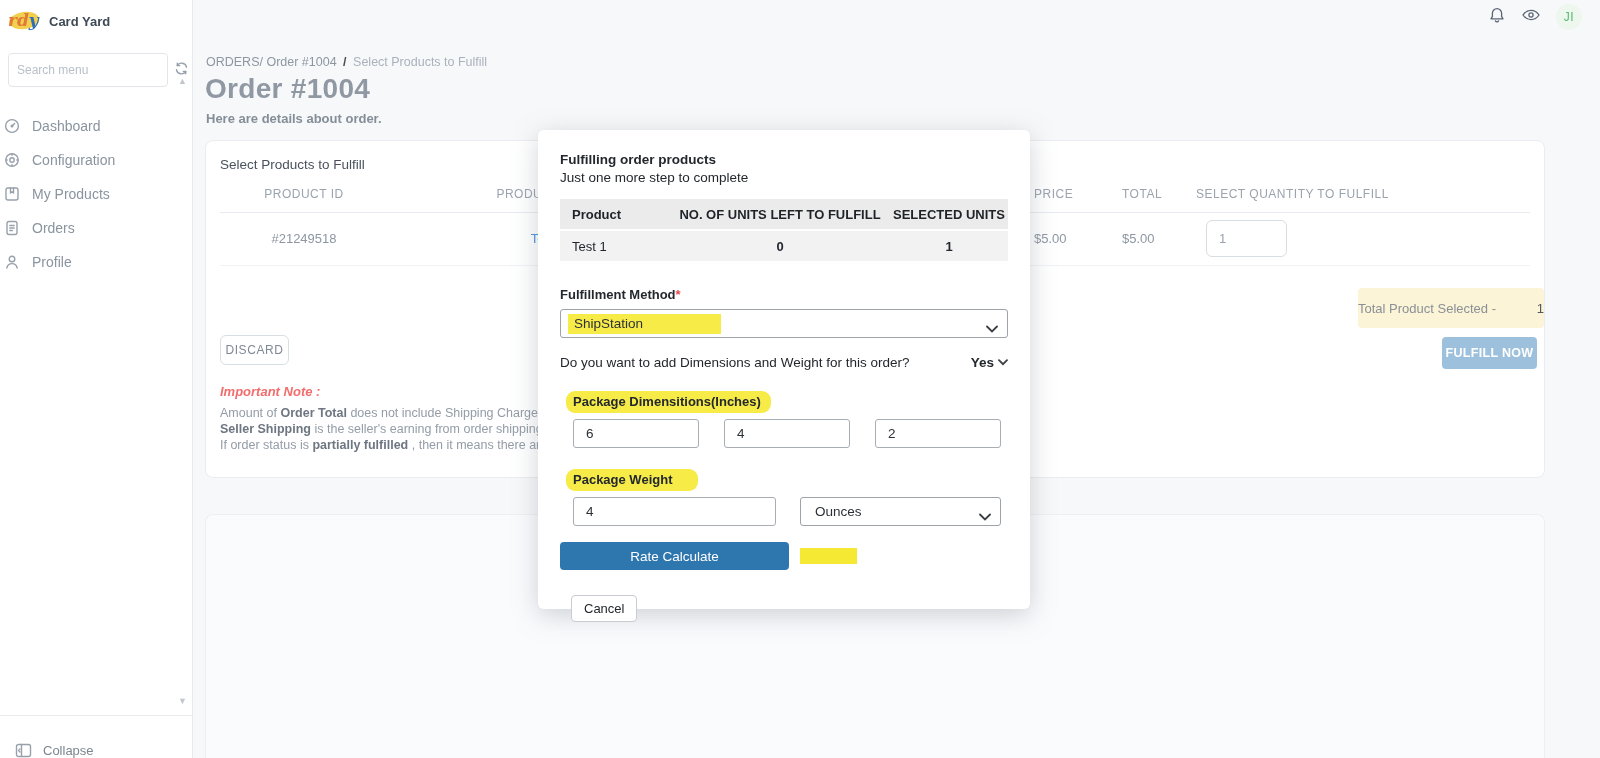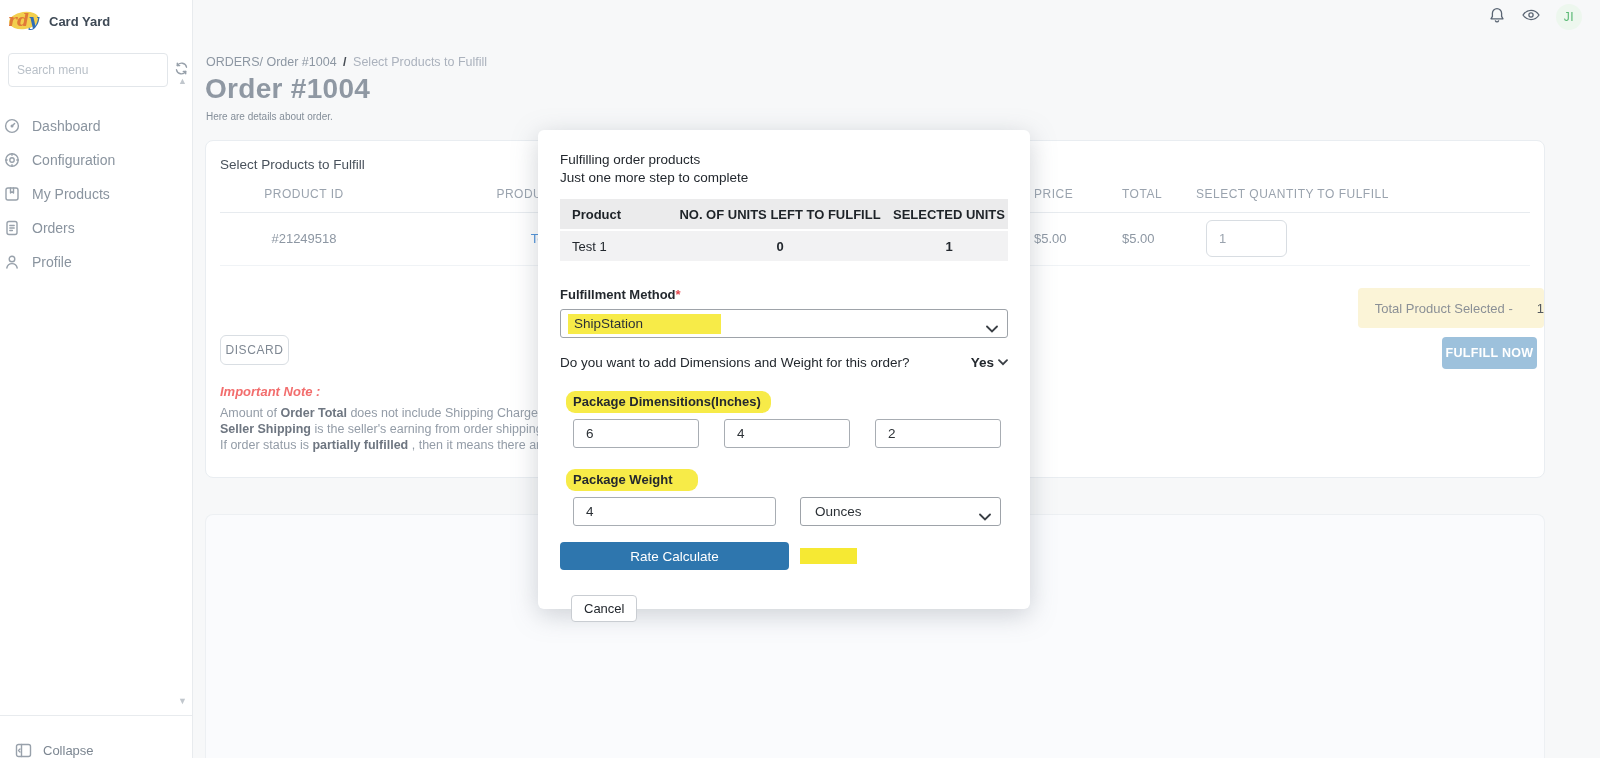--- a/index.html
+++ b/index.html
@@ -27,44 +27,44 @@
   
   .main { position:absolute; left:193px; top:0; right:0; bottom:0; background:#f7f8f9; }
   .topbar-icons { position:absolute; top:4px; right:18px; display:flex; align-items:center; gap:15px; }
   .avatar { width:26px; height:26px; border-radius:50%; background:#edf7ee; color:#58b873; font-size:12px; display:flex; align-items:center; justify-content:center; letter-spacing:0.5px; }
 
   .breadcrumb { position:absolute; left:13px; top:55px; font-size:12.5px; color:#99a2ad; }
   .breadcrumb .bc1 { color:#8d97a3; }
   .breadcrumb .bc-sep { color:#464c54; font-weight:bold; margin:0 3px; }
   .breadcrumb .bc2 { color:#abb2bd; }
   .page-title { position:absolute; left:12px; top:73px; font-size:28px; font-weight:bold; color:#8f98a3; letter-spacing:0.3px; }
-  .page-subtitle { position:absolute; left:13px; top:111px; font-size:10px; font-weight:normal; color:#848e99; }
+  .page-subtitle { position:absolute; left:13px; top:111px; font-size:13px; font-weight:bold; color:#848e99; }
 
   
   .card { position:absolute; left:12px; top:140px; width:1340px; height:338px; background:#fff; border:1px solid #e9edf1; border-radius:8px; }
   .card-title { padding:16px 0 0 14px; font-size:13.5px; color:#49525c; }
   .otable-head { display:grid; grid-template-columns:168px 320px 326px 88px 74px 1fr; margin:15px 14px 0 14px; padding-bottom:11px; border-bottom:1px solid #e7ebef; font-size:12px; color:#9aa3ae; letter-spacing:0.5px; }
   .otable-row { display:grid; grid-template-columns:168px 320px 326px 88px 74px 1fr; margin:0 14px; align-items:center; padding:7px 0 8px 0; border-bottom:1px solid #f0f3f6; font-size:13px; color:#8d97a3; }
   .oc-center { text-align:center; }
   .product-link { color:#4a90d9; }
   .qty-input { width:81px; height:37px; border:1px solid #d8dde2; border-radius:6px; padding-left:12px; font-size:13px; color:#9aa3ae; margin-left:10px; background:#fff; outline:none; }
   .discard-btn { position:absolute; left:14px; top:194px; width:69px; height:30px; background:#fff; border:1px solid #d9dee3; border-radius:6px; font-size:12px; color:#7f8893; letter-spacing:0.6px; cursor:pointer; font-family:inherit; }
   .note { position:absolute; left:14px; top:243px; font-size:12.5px; line-height:16px; color:#939ca7; }
   .note-title { font-style:italic; font-weight:bold; color:#f26d6d; font-size:13px; margin-bottom:5px; }
   .note b { color:#6e7681; font-weight:bold; }
-  .total-box { position:absolute; left:1152px; top:147px; width:186px; height:40px; background:#fbf4d7; border-radius:4px; display:flex; align-items:center; justify-content:flex-end; gap:24px; font-size:13px; }
+  .total-box { position:absolute; left:1152px; top:147px; width:186px; height:40px; background:#fbf4d7; border-radius:4px; display:flex; align-items:center; justify-content:space-between; font-size:13px; }
   .total-box .tlabel { color:#8b9096; }
   .total-box .tvalue { color:#53585e; }
   .fulfill-btn { position:absolute; left:1236px; top:196px; width:95px; height:32px; background:#9dc1dc; border:none; border-radius:4px; color:#fff; font-weight:bold; font-size:12.5px; letter-spacing:0.3px; cursor:pointer; font-family:inherit; }
 
   .second-card { position:absolute; left:12px; top:514px; width:1340px; height:244px; background:#fafbfd; border:1px solid #edf0f3; border-bottom:none; border-radius:8px 8px 0 0; }
 
   
   .modal { position:absolute; left:538px; top:130px; width:492px; height:479px; background:#fff; border-radius:6px; box-shadow:0 6px 26px rgba(120,130,140,0.35); z-index:20; padding:15px 22px 20px 22px; }
-  .m-title { font-size:13.5px; color:#23282e; margin-top:7px; }
+  .m-title { font-size:13.5px; color:#23282e; margin-top:7px;font-weight:bold; }
   .m-subtitle { font-size:13.5px; color:#23282e; margin-top:3px; }
   .m-table { margin-top:14px; }
   .m-thead, .m-trow { display:grid; grid-template-columns:110px 220px 118px; align-items:center; height:30px; }
   .m-thead { background:#ebebec; font-weight:bold; font-size:13px; color:#1e2328; margin-bottom:2px; }
   .m-trow { background:#f2f2f3; font-size:13px; color:#23282e; }
   .m-c1 { padding-left:12px; } .m-c2, .m-c3 { text-align:center; }
   .m-trow .m-c2, .m-trow .m-c3 { font-weight:bold; }
   .fm-label { margin-top:26px; font-size:13px; font-weight:bold; color:#23282e; }
   .req { color:#e5484d; }
   .fake-select { position:relative; margin-top:7px; height:29px; border:1px solid #9ea3a9; border-radius:3px; display:flex; align-items:center; padding-left:14px; font-size:13.5px; color:#2c3136; background:#fff; cursor:pointer; }

